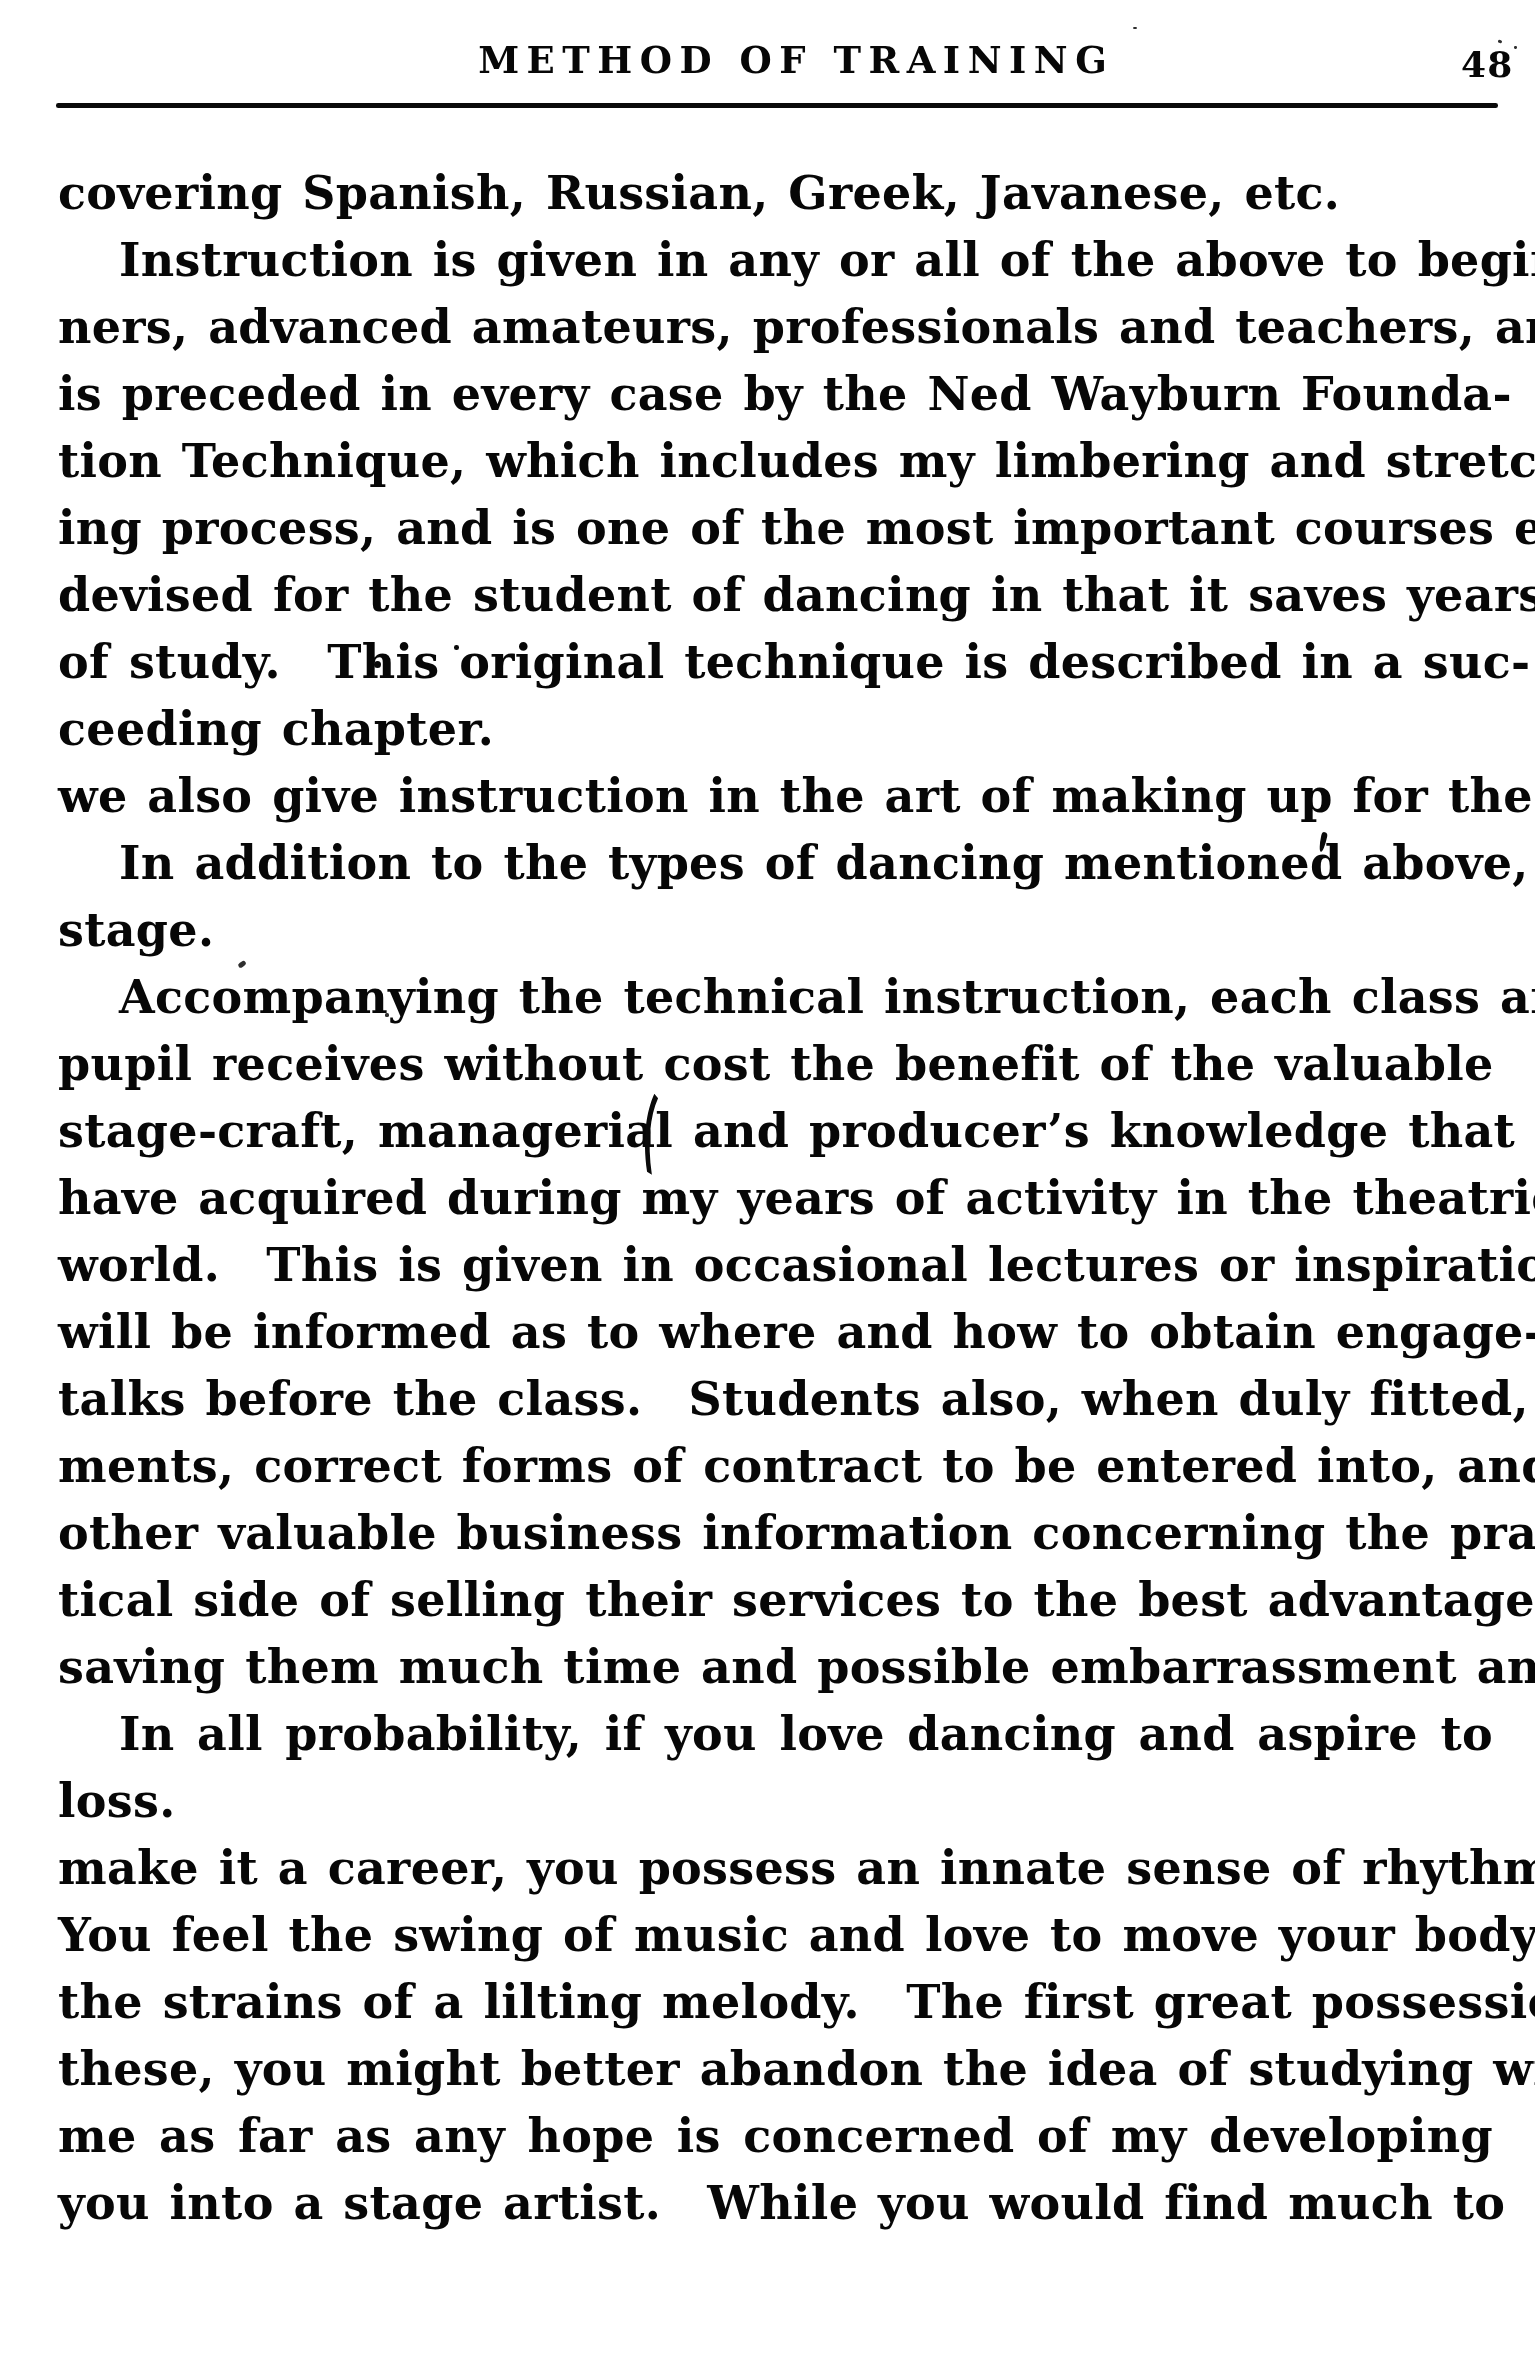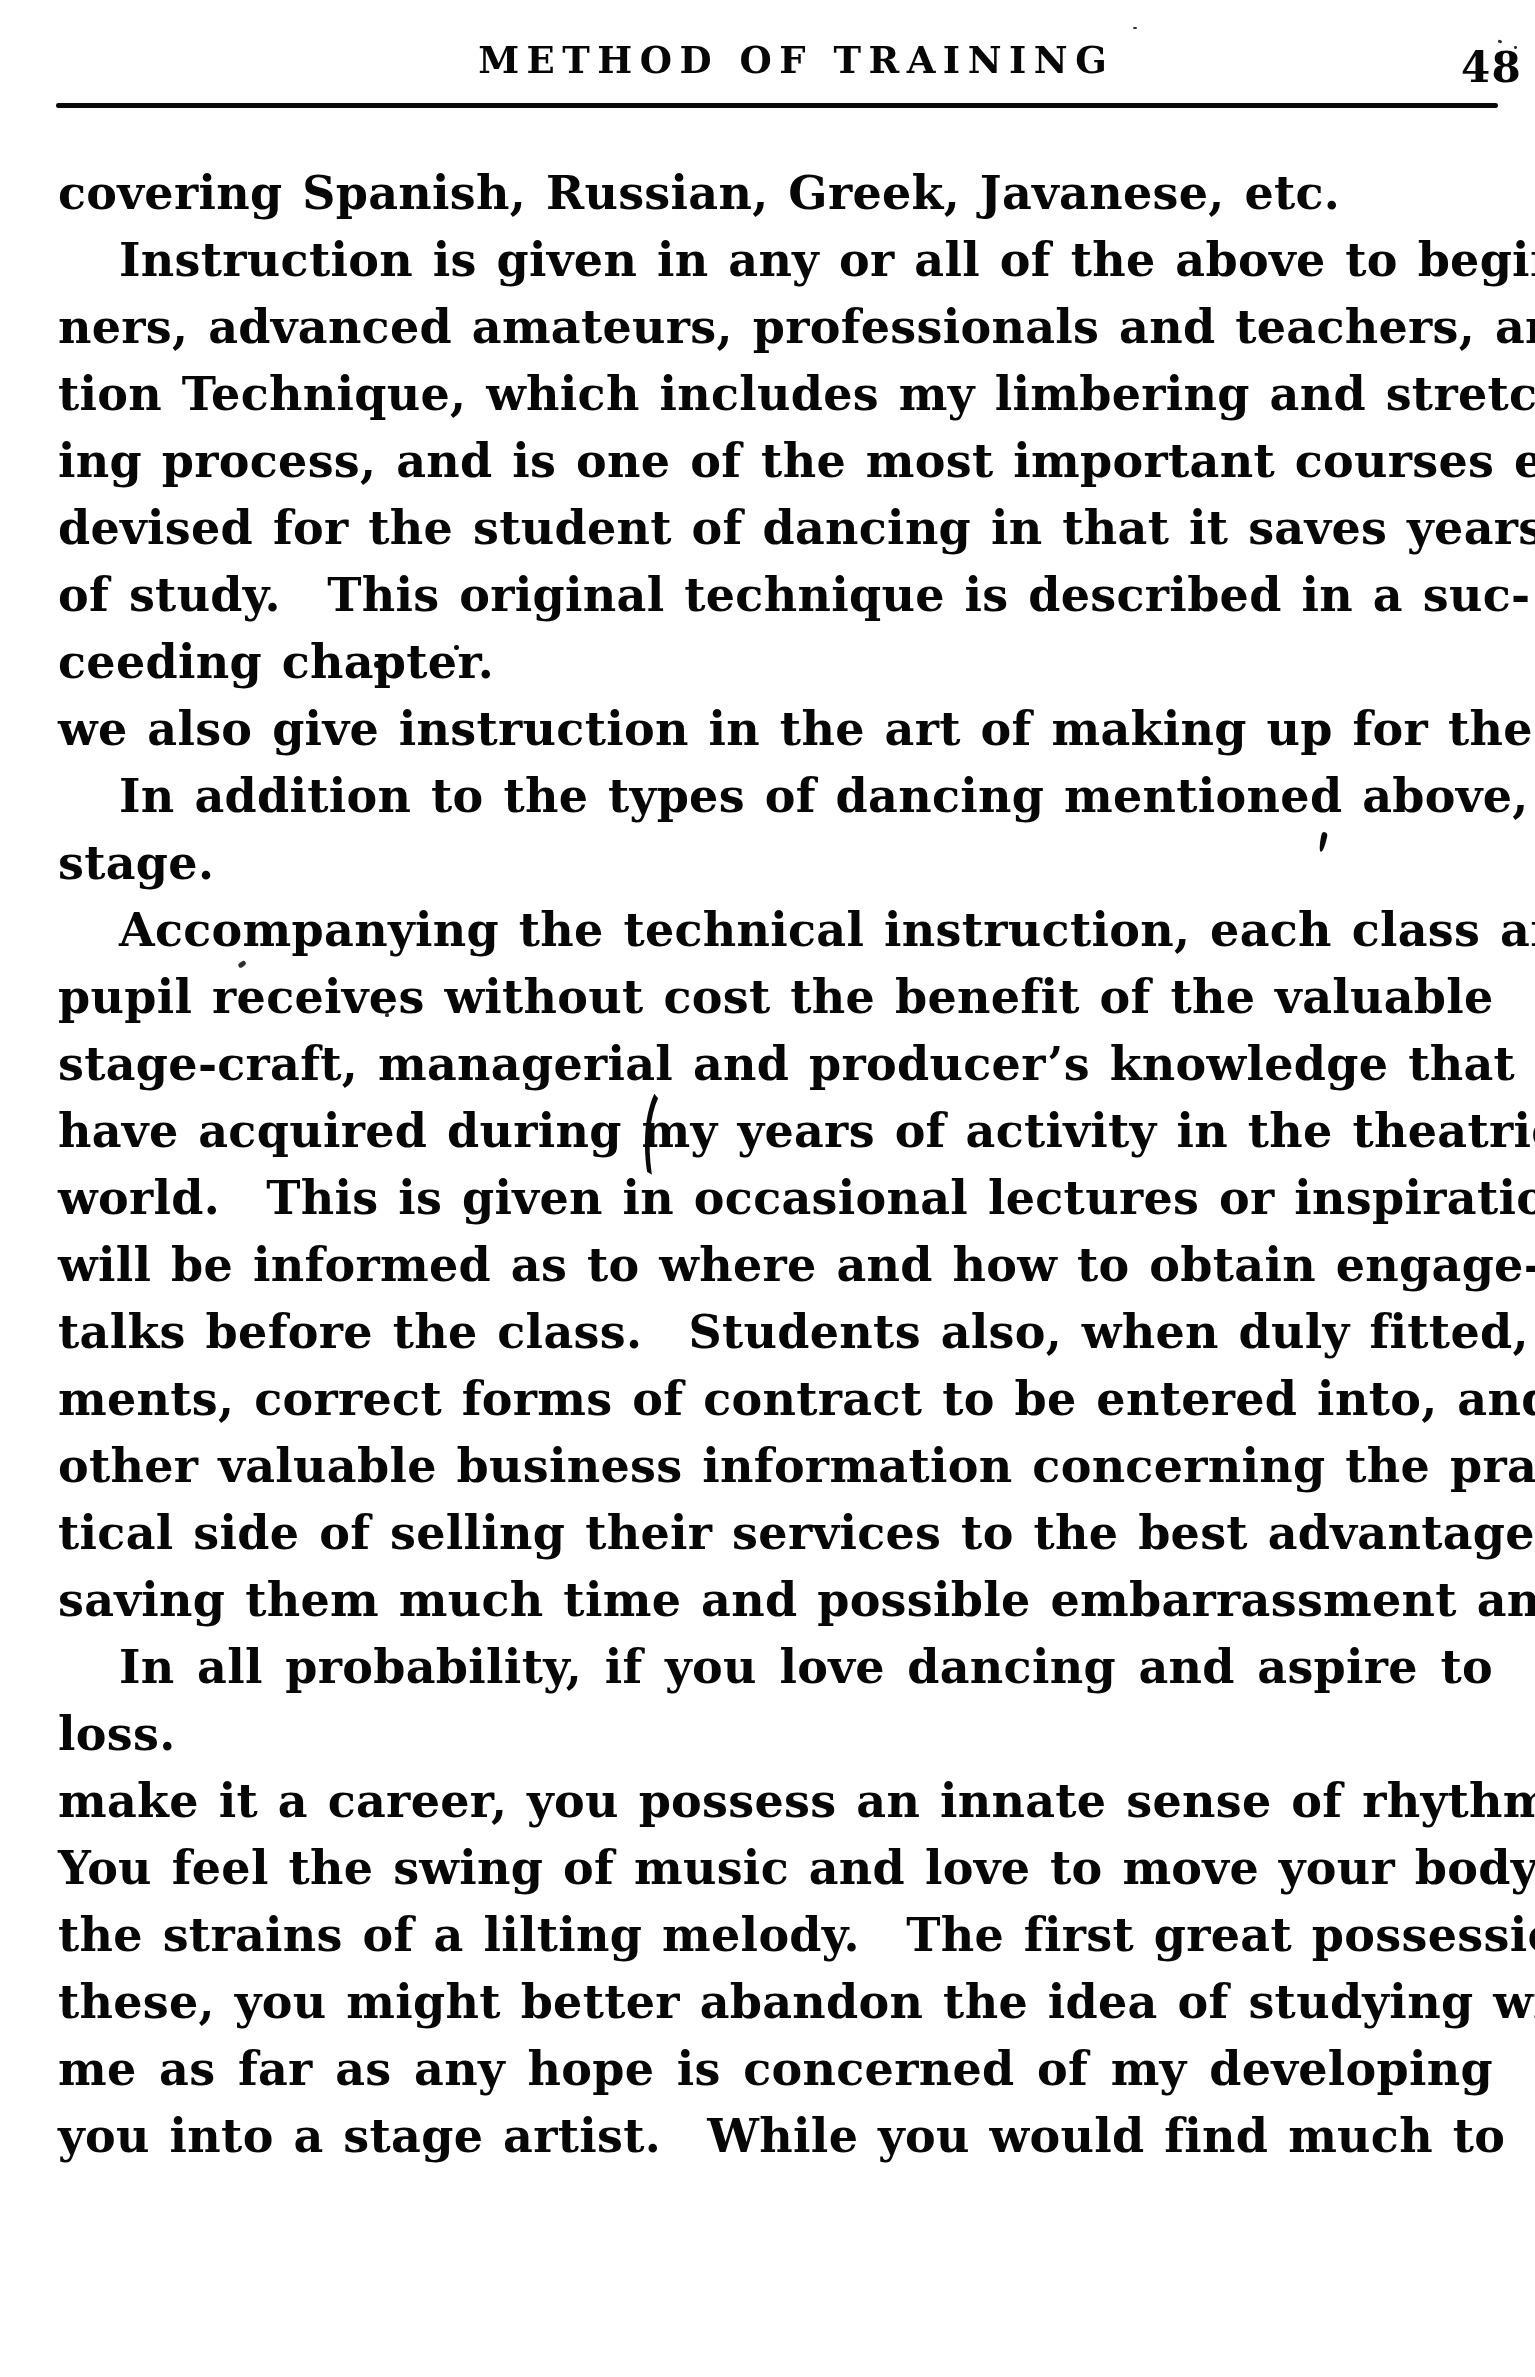--- a/index.html
+++ b/index.html
@@ -33,21 +33,21 @@
     transform: translateX(12.7px);
     font-size: 37px;
     font-weight: bold;
     letter-spacing: 7.5px;
     white-space: nowrap;
   }
   .page-number {
     position: absolute;
     top: 4.6px;
     left: 1445px;
-    font-size: 42px;
+    font-size: 36px;
     font-weight: bold;
     letter-spacing: 1.2px;
   }
   .header-rule {
     position: absolute;
     top: 103px;
     left: 56px;
     width: 1442px;
     height: 4.6px;
     background: #0a0a0a;
@@ -98,20 +98,21 @@
     <div class="page-title">METHOD OF TRAINING</div>
     <div class="page-number">48</div>
   </div>
 
   <div class="header-rule"></div>
 
   <div class="text-block" id="text-block">
       <div class="line para-end">covering Spanish, Russian, Greek, Javanese, etc.</div>
       <div class="line indent">Instruction is given in any or all of the above to begin-</div>
       <div class="line">ners, advanced amateurs, professionals and teachers, and</div>
+      <div class="line">is preceded in every case by the Ned Wayburn Founda-</div>
       <div class="line">tion Technique, which includes my limbering and stretch-</div>
       <div class="line">ing process, and is one of the most important courses ever</div>
       <div class="line">devised for the student of dancing in that it saves years</div>
       <div class="line">of study. This original technique is described in a suc-</div>
       <div class="line para-end">ceeding chapter.</div>
       <div class="line">we also give instruction in the art of making up for the</div>
       <div class="line indent">In addition to the types of dancing mentioned above,</div>
       <div class="line para-end">stage.</div>
       <div class="line indent">Accompanying the technical instruction, each class and</div>
       <div class="line">pupil receives without cost the benefit of the valuable</div>

